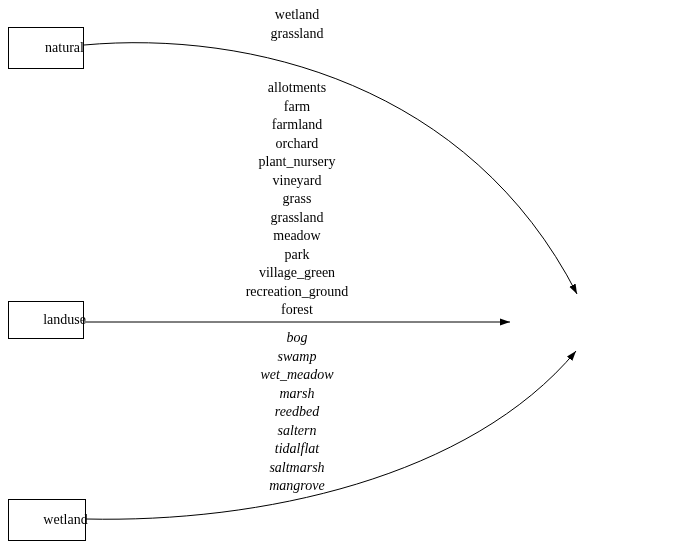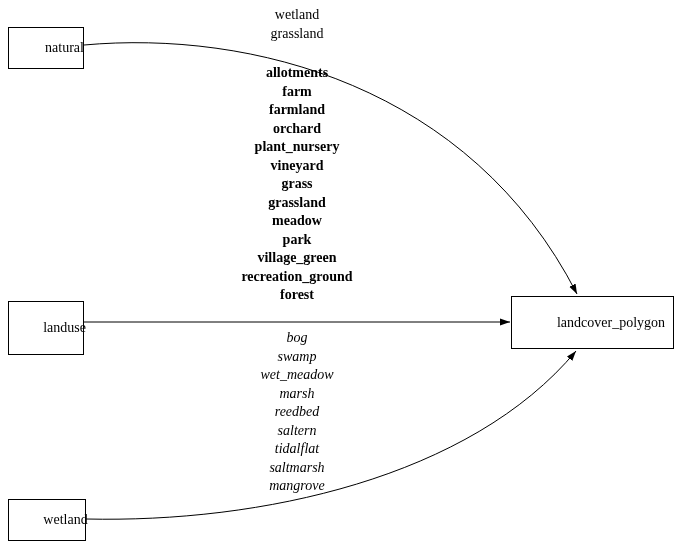--- a/index.html
+++ b/index.html
@@ -35,32 +35,32 @@
     border: 1px solid #000000;
     background: #ffffff;
     display: flex;
     align-items: center;
     justify-content: center;
     text-align: center;
     white-space: nowrap;
     padding-left: 37px;
   }
   .node-natural  { left: 8px;   top: 27px;  width: 76px;  height: 42px; }
-  .node-landuse  { left: 8px;   top: 301px; width: 76px;  height: 54px; }
+  .node-landuse  { left: 8px;   top: 301px; width: 76px;  height: 38px; }
   .node-wetland  { left: 8px;   top: 499px; width: 78px;  height: 42px; }
   .node-target   { left: 511px; top: 296px; width: 163px; height: 53px; }
   .edge-label {
     position: absolute;
     transform: translateX(-50%);
     text-align: center;
     white-space: pre-line;
     line-height: 18.5px;
   }
   .label-natural { left: 297px; top: 6px; }
-  .label-landuse { left: 297px; top: 64px; font-weight: bold; }
+  .label-landuse { left: 297px; top: 79px; }
   .label-wetland { left: 297px; top: 329px; font-style: italic; }
 </style>
 </head>
 <body>
 
 <div class="canvas">
 
   <svg class="edges" viewBox="0 0 681 549" xmlns="http://www.w3.org/2000/svg">
     <defs>
       <marker id="arrowhead" markerWidth="11" markerHeight="8" refX="10" refY="4" orient="auto" markerUnits="userSpaceOnUse">
@@ -71,21 +71,20 @@
     <path d="M 84 322 L 510 322" marker-end="url(#arrowhead)"></path>
     <path d="M 86 519 C 260 523, 470 478, 576 351" marker-end="url(#arrowhead)"></path>
   </svg>
 
   <div class="node node-natural">natural</div>
 
   <div class="node node-landuse">landuse</div>
 
   <div class="node node-wetland">wetland</div>
 
-  <div class="node node-target">landcover_polygon</div>
 
   <div class="edge-label label-natural">wetland
 grassland</div>
 
   <div class="edge-label label-landuse">allotments
 farm
 farmland
 orchard
 plant_nursery
 vineyard

